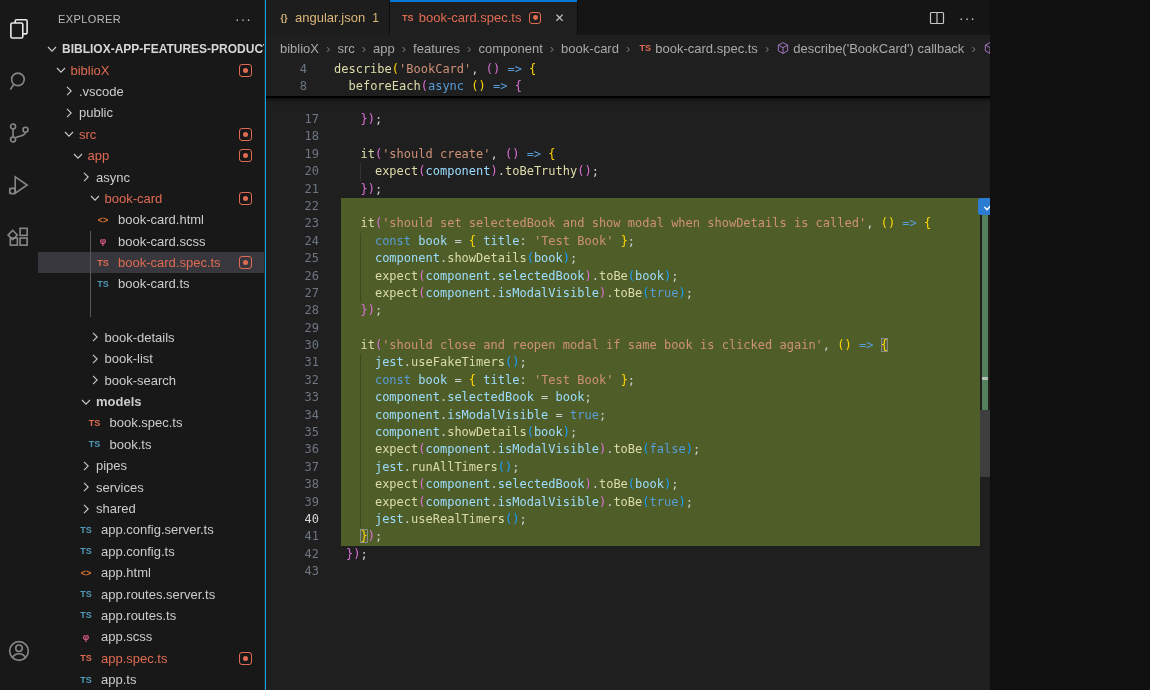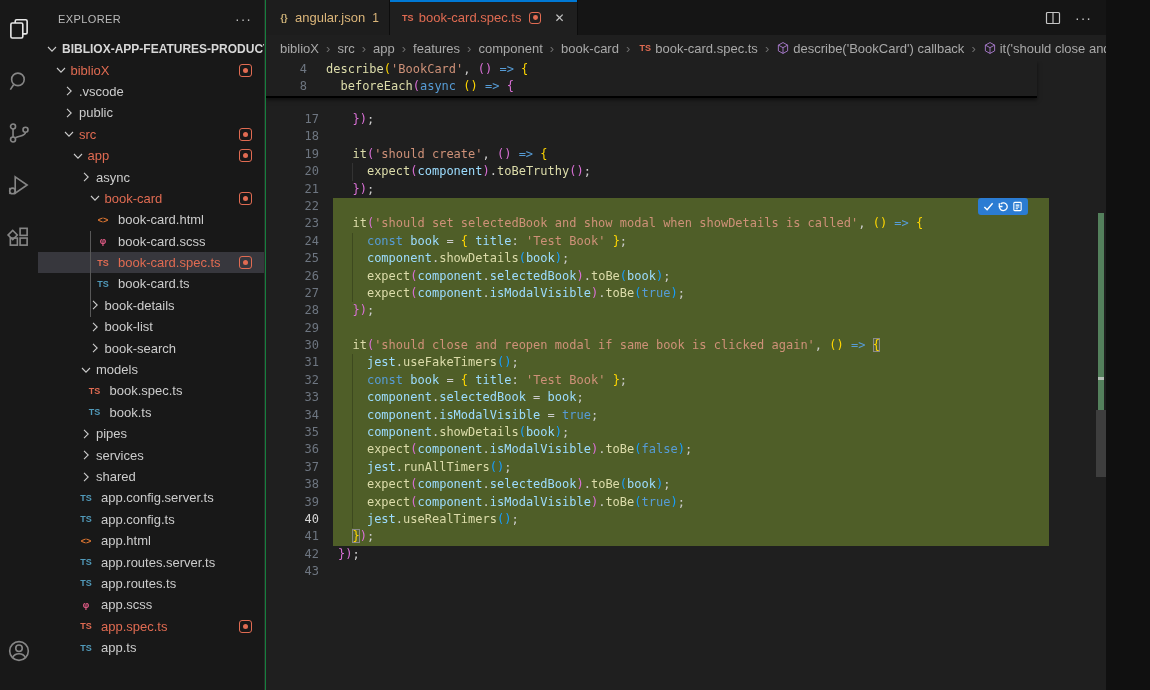--- a/index.html
+++ b/index.html
@@ -1,17 +1,17 @@
 <!DOCTYPE html>
 <html><head>
 <meta charset="utf-8">
 <style>
   html,body{margin:0;padding:0;background:#101010;}
   *{box-sizing:border-box;}
-  .app{position:relative;width:1106px;height:690px;background:#15803d;overflow:hidden;
+  .app{position:relative;width:990px;height:690px;background:#0ea5e9;overflow:hidden;
        font-family:"Liberation Sans",sans-serif;color:#cccccc;}
   
   .activitybar{position:absolute;left:0;top:0;width:38px;height:690px;background:#181818;
                display:flex;flex-direction:column;align-items:center;z-index:5;}
   .ab-icon{width:38px;height:46px;display:flex;align-items:center;justify-content:center;color:#868686;cursor:pointer;margin-top:6px;}
   .ab-icon.active{color:#e7e7e7;}
   .ab-spacer{flex:1;}
   
   .sidebar{position:absolute;left:38px;top:0;width:227px;height:690px;background:#181818;
            border-right:1px solid #2b2b2b;}
@@ -50,21 +50,21 @@
   .crumb{display:flex;align-items:center;cursor:pointer;flex:0 0 auto;}
   .crumb .ficon{font-size:9px;margin-right:2px;}
   .csep{margin:0 7px;color:#6e6e6e;flex:0 0 auto;}
   .sym-icon{display:flex;margin-right:3px;}
   
   .editor{position:absolute;top:61px;left:0;right:0;bottom:0;background:#1f1f1f;overflow:hidden;}
   .codefont{font-family:"DejaVu Sans Mono",monospace;font-size:12px;line-height:17.4px;white-space:pre;}
   .crow{display:flex;height:17.4px;}
   .lnum{flex:0 0 55px;text-align:right;padding-right:14px;color:#6e7681;cursor:text;}
   .lnum.active{color:#d7d7d7;}
-  .lcontent{flex:0 0 716px;padding-left:5px;position:relative;cursor:text;}
+  .lcontent{flex:0 0 716px;padding-left:5px;position:relative;cursor:text;margin-left:8px;}
   .crow.green .lcontent{background:var(--ins);}
   .lcontent.guide::before{content:'';position:absolute;left:19px;top:0;bottom:0;width:1px;background:rgba(255,255,255,.09);}
   .crow.green .lcontent.guide::before{background:rgba(0,0,0,.22);}
   .sticky{position:absolute;top:0;left:0;width:771px;background:#1f1f1f;border-bottom:2px solid #000;
           box-shadow:0 2px 4px rgba(0,0,0,.55);z-index:3;}
   .sliver{position:absolute;top:37px;left:0;width:771px;height:13px;overflow:hidden;z-index:1;opacity:.35;}
   .code{position:absolute;top:50px;left:12px;right:10px;}
   .t-w{color:#cccccc;} .t-f{color:#dcdcaa;} .t-v{color:#9cdcfe;} .t-s{color:#ce9178;}
   .t-k{color:#569cd6;} .t-y{color:#ffd700;} .t-p{color:#da70d6;} .t-b{color:#179fff;}
   .boxed{outline:1px solid #8a8a8a;outline-offset:-1px;background:rgba(120,120,120,.18);}
@@ -214,45 +214,45 @@
         </div>
         <div class="trow sel err" style="padding-left: 57px;">
           <span class="ficon" style="color: rgb(224, 107, 82);">TS</span>
           <span class="tlabel">book-card.spec.ts</span>
           <span class="badge"></span>
         </div>
         <div class="trow" style="padding-left: 57px;">
           <span class="ficon" style="color: rgb(81, 154, 186);">TS</span>
           <span class="tlabel">book-card.ts</span>
         </div>
+        <div class="trow" style="padding-left: 48.5px; margin-top: 32px;">
+          <span class="chev">
+            <svg width="16" height="16" viewBox="0 0 16 16" fill="none" stroke="currentColor" stroke-width="1.1">
+              <path d="M6 3.8l4.2 4.2L6 12.2"></path>
+            </svg>
+          </span>
+          <span class="tlabel">book-details</span>
+        </div>
         <div class="trow" style="padding-left: 48.5px;">
           <span class="chev">
             <svg width="16" height="16" viewBox="0 0 16 16" fill="none" stroke="currentColor" stroke-width="1.1">
               <path d="M6 3.8l4.2 4.2L6 12.2"></path>
             </svg>
           </span>
-          <span class="tlabel">book-details</span>
+          <span class="tlabel">book-list</span>
         </div>
         <div class="trow" style="padding-left: 48.5px;">
           <span class="chev">
             <svg width="16" height="16" viewBox="0 0 16 16" fill="none" stroke="currentColor" stroke-width="1.1">
               <path d="M6 3.8l4.2 4.2L6 12.2"></path>
             </svg>
           </span>
-          <span class="tlabel">book-list</span>
-        </div>
-        <div class="trow" style="padding-left: 48.5px;">
-          <span class="chev">
-            <svg width="16" height="16" viewBox="0 0 16 16" fill="none" stroke="currentColor" stroke-width="1.1">
-              <path d="M6 3.8l4.2 4.2L6 12.2"></path>
-            </svg>
-          </span>
           <span class="tlabel">book-search</span>
         </div>
-        <div class="trow" style="padding-left: 40px;">
+        <div class="trow" style="padding-left: 40px; font-weight: bold;">
           <span class="chev">
             <svg width="16" height="16" viewBox="0 0 16 16" fill="none" stroke="currentColor" stroke-width="1.1">
               <path d="M4 6l4 4.2L12 6"></path>
             </svg>
           </span>
           <span class="tlabel">models</span>
         </div>
         <div class="trow" style="padding-left: 48.5px;">
           <span class="ficon" style="color: rgb(224, 107, 82);">TS</span>
           <span class="tlabel">book.spec.ts</span>

